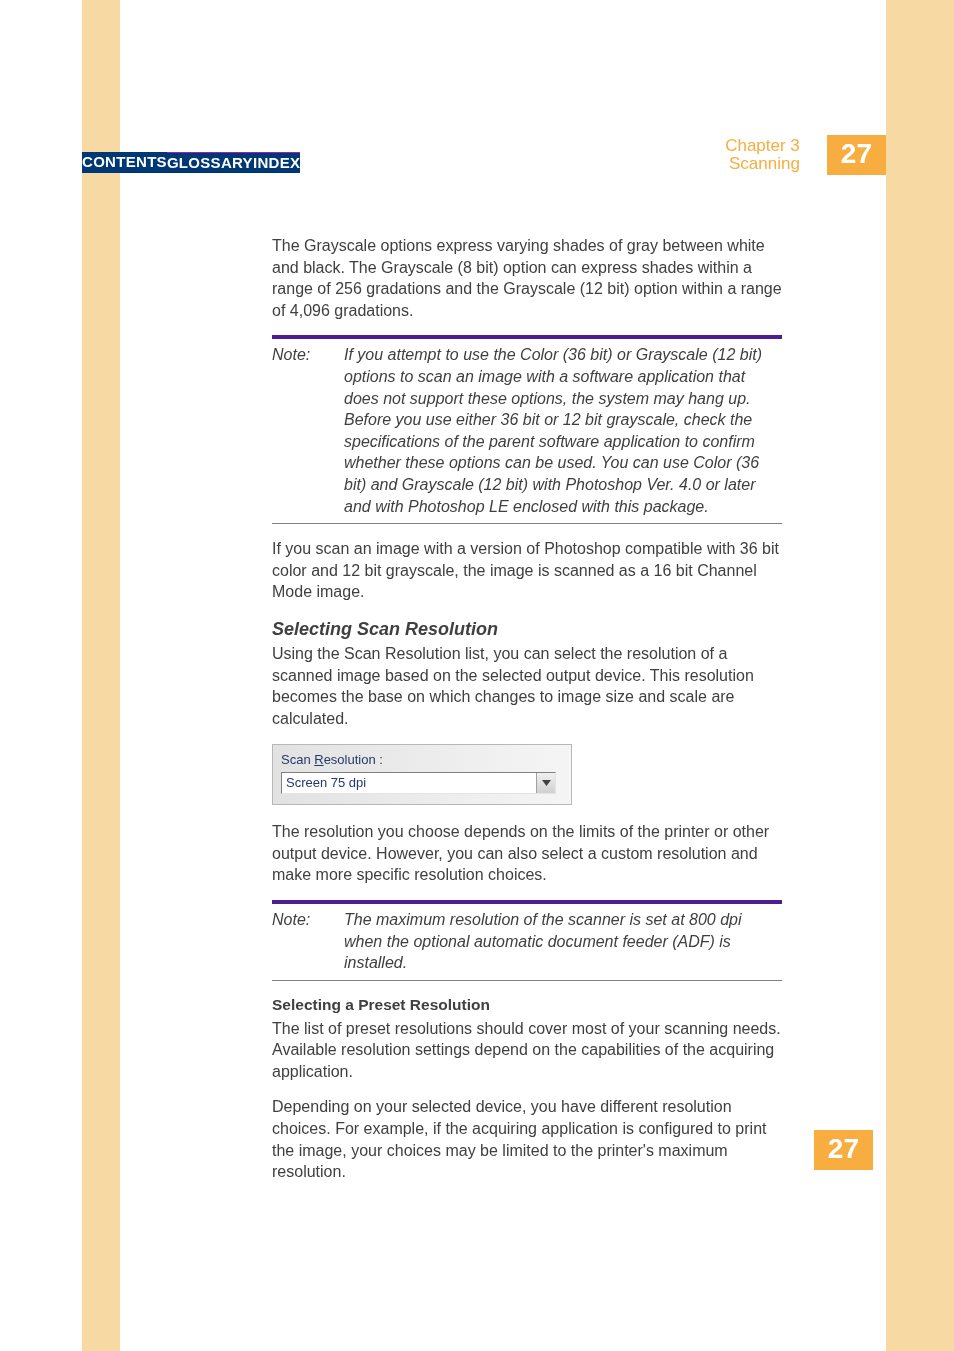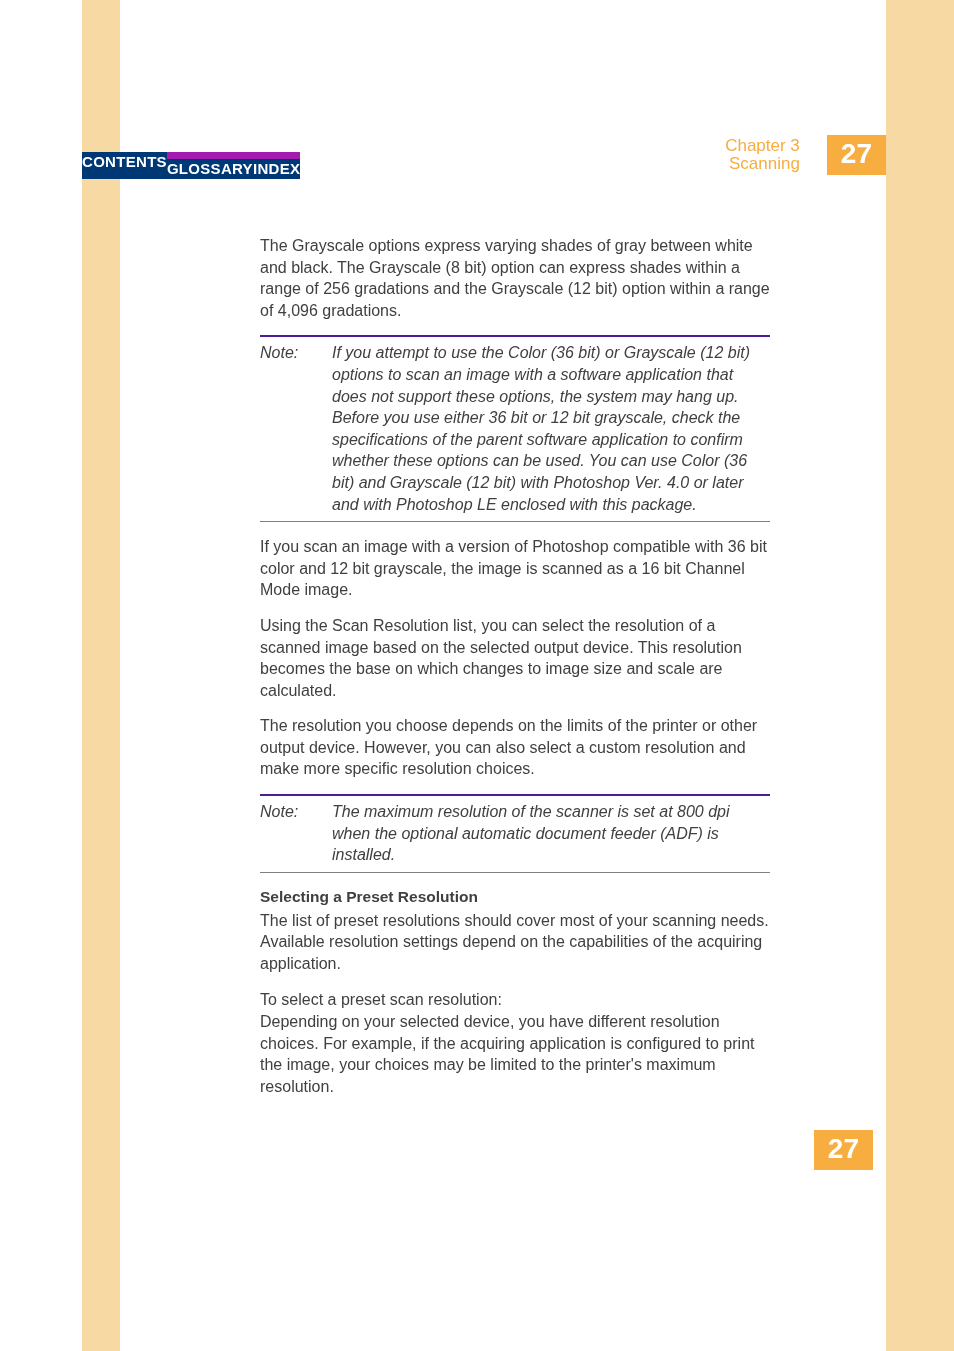--- a/index.html
+++ b/index.html
@@ -35,21 +35,21 @@
       display: flex;
       flex-direction: row;
     }
     .nav-btn {
       background: #003875;
       color: #ffffff;
       font-weight: bold;
       font-size: 15px;
       text-align: center;
       padding: 1px 0 2px 0;
-      border-top: 7px solid #a21caf;
+      border-top: 1px solid #a21caf;
       letter-spacing: 0.3px;
       cursor: pointer;
     }
     .nav-btn:first-child { border-top: none; }
     .header {
       position: absolute;
       top: 135px;
       left: 260px;
       right: 68px;
       display: flex;
@@ -77,28 +77,28 @@
       color: #ffffff;
       font-weight: bold;
       font-size: 28px;
       padding: 3px 14px 5px 14px;
       min-width: 58px;
       text-align: center;
     }
     .content {
       position: absolute;
       top: 235px;
-      left: 260px;
+      left: 272px;
       width: 510px;
       font-size: 16px;
       line-height: 1.35;
     }
     .para { margin-bottom: 14px; }
     .note-block {
-      border-top: 2px solid #4c1d95;
+      border-top: 4px solid #4c1d95;
       border-bottom: 1px solid #808080;
       padding: 5px 0 6px 0;
       margin-bottom: 14px;
       display: flex;
       font-style: italic;
     }
     .note-label {
       flex: 0 0 72px;
       font-style: italic;
     }
@@ -200,32 +200,45 @@
 
   <div class="para">The Grayscale options express varying shades of gray between white and black. The Grayscale (8 bit) option can express shades within a range of 256 gradations and the Grayscale (12 bit) option within a range of 4,096 gradations.</div>
 
   <div class="note-block">
     <div class="note-label">Note:</div>
     <div class="note-text">If you attempt to use the Color (36 bit) or Grayscale (12 bit) options to scan an image with a software application that does not support these options, the system may hang up. Before you use either 36 bit or 12 bit grayscale, check the specifications of the parent software application to confirm whether these options can be used. You can use Color (36 bit) and Grayscale (12 bit) with Photoshop Ver. 4.0 or later and with Photoshop LE enclosed with this package.</div>
   </div>
 
   <div class="para">If you scan an image with a version of Photoshop compatible with 36 bit color and 12 bit grayscale, the image is scanned as a 16 bit Channel Mode image.</div>
 
+  <div class="section-heading">Selecting Scan Resolution</div>
   <div class="para">Using the Scan Resolution list, you can select the resolution of a scanned image based on the selected output device. This resolution becomes the base on which changes to image size and scale are calculated.</div>
 
+  <div class="widget">
+    <div class="widget-label">
+      <span>Scan </span><span class="ul">R</span><span>esolution :</span>
+    </div>
+    <div class="widget-select">
+      <div class="widget-select-text">Screen 75 dpi</div>
+      <div class="widget-select-btn">
+        <svg viewBox="0 0 9 6">
+            <polygon points="0,0 9,0 4.5,6" fill="#404040"></polygon>
+          </svg>
+      </div>
+    </div>
+  </div>
 
   <div class="para">The resolution you choose depends on the limits of the printer or other output device. However, you can also select a custom resolution and make more specific resolution choices.</div>
 
   <div class="note-block">
     <div class="note-label">Note:</div>
     <div class="note-text">The maximum resolution of the scanner is set at 800 dpi when the optional automatic document feeder (ADF) is installed.</div>
   </div>
 
   <div class="sub-heading">Selecting a Preset Resolution</div>
   <div class="para">The list of preset resolutions should cover most of your scanning needs. Available resolution settings depend on the capabilities of the acquiring application.</div>
 
-  <div class="step-heading">To select a preset scan resolution:</div>
 
   <div class="para">Depending on your selected device, you have different resolution choices. For example, if the acquiring application is configured to print the image, your choices may be limited to the printer's maximum resolution.</div>
 
 </div>
 
 <div class="footer-badge">27</div>
 
 </body></html>

